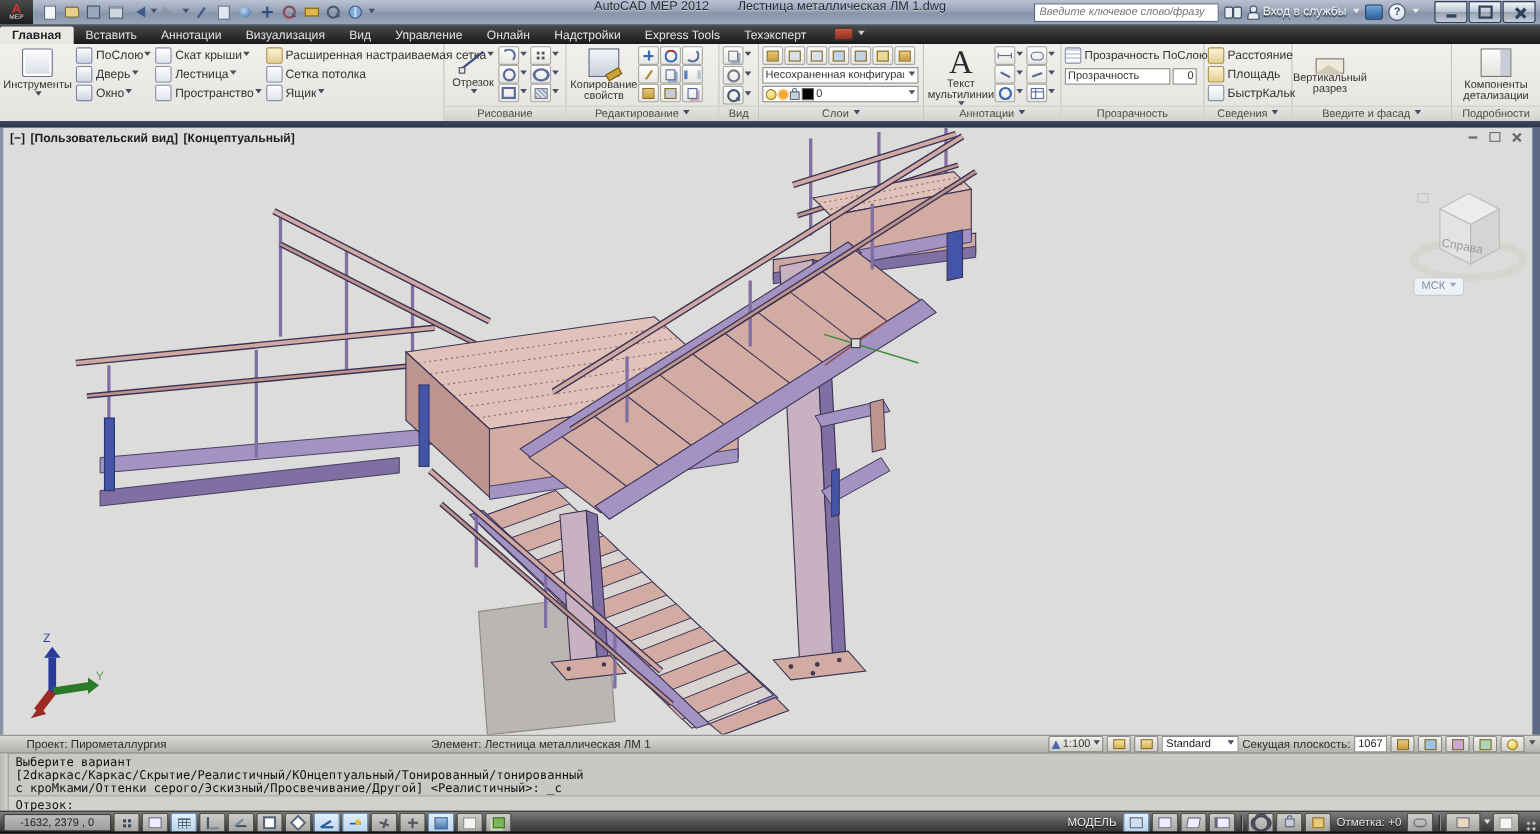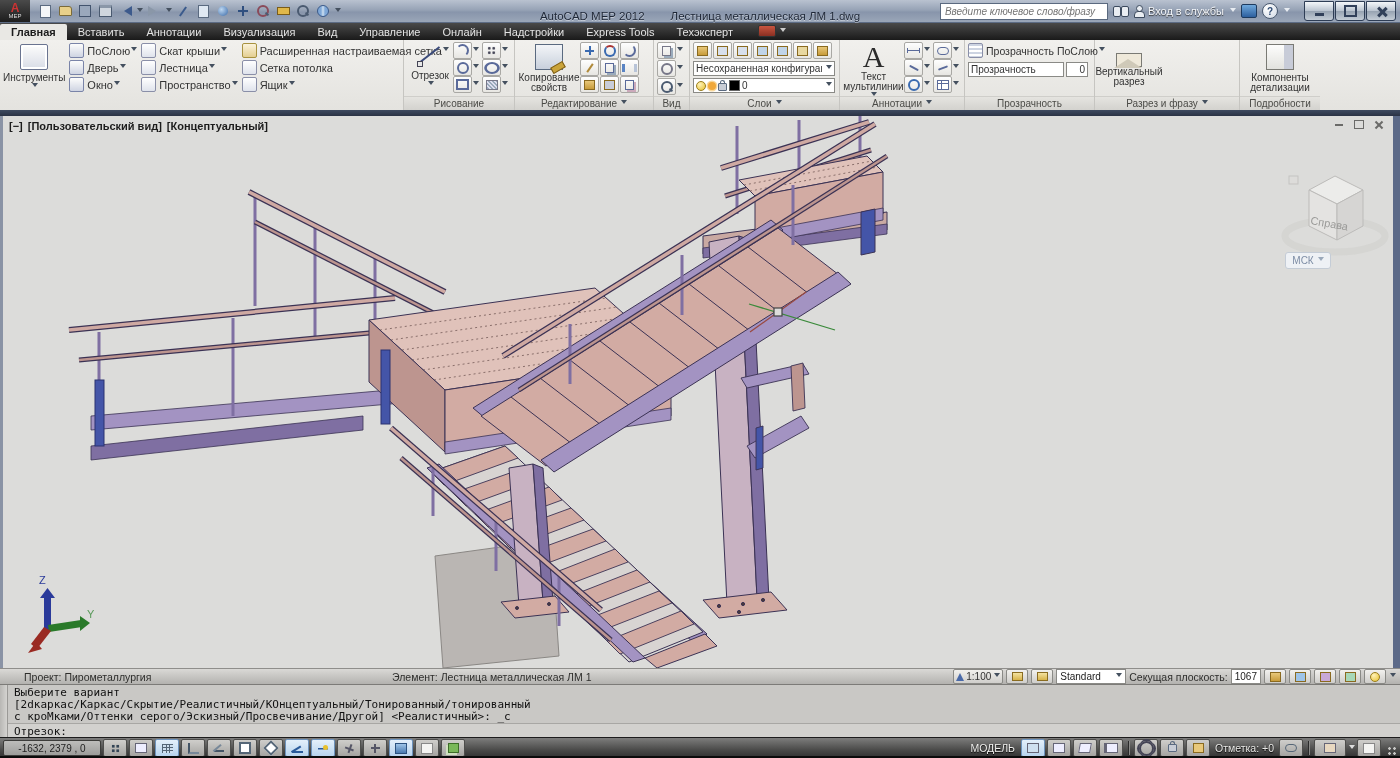--- a/index.html
+++ b/index.html
@@ -25,21 +25,21 @@
   .qi-arrowR{width:0;height:0;border:5px solid transparent;border-left:8px solid #8a97a8;}
   .qi-blue{width:10px;height:10px;border-radius:50%;background:radial-gradient(circle at 35% 35%,#bcd6f0,#3a6aa8);}
   .qi-move{width:10px;height:10px;background:
      linear-gradient(#2f4f7f,#2f4f7f) 4px 0/2px 10px no-repeat,
      linear-gradient(#2f4f7f,#2f4f7f) 0 4px/10px 2px no-repeat;}
   .qi-yellow{width:11px;height:6px;background:#e0b84a;border:1px solid #7a5c1a;}
   .qi-globe{width:10px;height:10px;border-radius:50%;border:1px solid #3a5a8a;background:linear-gradient(90deg,#7fa8d8 30%,#cfe0f0 50%,#7fa8d8 70%);}
   .qi-mag{width:8px;height:8px;border:2px solid #4a5a70;border-radius:50%;position:relative;}
   .qi-mag:after{content:"";position:absolute;left:6px;top:6px;width:4px;height:2px;background:#4a5a70;transform:rotate(45deg);}
   .ddarrow{width:0;height:0;border:3px solid transparent;border-top:4px solid #44505f;margin-left:1px;}
-  .title-center{position:absolute;left:0;right:0;top:0;height:22px;display:flex;align-items:flex-end;justify-content:center;pointer-events:none;gap:26px;}
+  .title-center{position:absolute;left:0;right:0;top:0;height:22px;display:flex;align-items:flex-start;justify-content:center;pointer-events:none;gap:26px;}
   .title-center span{color:#1d2636;font-size:11.5px;text-shadow:0 1px 0 rgba(255,255,255,.45);}
   .tb-right{margin-left:auto;display:flex;align-items:center;gap:5px;padding-right:4px;}
   .searchbox{width:158px;height:15px;border:1px solid #5a697f;background:#fff;font-style:italic;
     font-size:10px;color:#8a8a8a;padding:0 4px;font-family:"Liberation Sans",sans-serif;}
   .binoc{width:16px;height:12px;position:relative;}
   .binoc:before,.binoc:after{content:"";position:absolute;top:1px;width:6px;height:9px;background:#e9edf2;border:1px solid #3c4a5e;border-radius:2px;}
   .binoc:before{left:0;} .binoc:after{right:0;}
   .person{width:9px;height:12px;position:relative;}
   .person:before{content:"";position:absolute;left:2px;top:0;width:5px;height:5px;border-radius:50%;background:#e9edf2;border:1px solid #3c4a5e;}
   .person:after{content:"";position:absolute;left:0;top:6px;width:9px;height:5px;border-radius:4px 4px 0 0;background:#e9edf2;border:1px solid #3c4a5e;}
@@ -598,30 +598,50 @@
           <div class="combo" style="width:22px;justify-content:flex-end;">
             <span>0</span>
           </div>
         </div>
       </div>
       <div class="ptitle">
           <span>Прозрачность</span>
         </div>
     </div>
 
+    <div class="panel" style="width:80px;">
+      <div class="pcontent" style="display:block;">
+        <div class="inqrow">
+            <span class="sic gold"></span>
+            <span>Расстояние</span>
+          </div>
+        <div class="inqrow">
+            <span class="sic gold"></span>
+            <span>Площадь</span>
+          </div>
+        <div class="inqrow">
+            <span class="sic"></span>
+            <span>БыстрКальк</span>
+          </div>
+      </div>
+      <div class="ptitle">
+          <span>Сведения</span>
+          <span class="ddarrow"></span>
+        </div>
+    </div>
 
     <div class="panel" style="width:145px;">
       <div class="pcontent">
         <div class="bigbtn" style="width:62px;">
           <span class="house"></span>
           <span>Вертикальный разрез</span>
         </div>
       </div>
       <div class="ptitle">
-          <span>Разрез и фразу</span>
+          <span>Введите и фасад</span>
           <span class="ddarrow"></span>
         </div>
     </div>
 
     <div class="panel" style="width:80px;border-right:none;">
       <div class="pcontent" style="justify-content:center;width:100%;">
         <div class="bigbtn" style="width:74px;">
           <span class="bigico comp"></span>
           <span>Компоненты детализации</span>
         </div>

